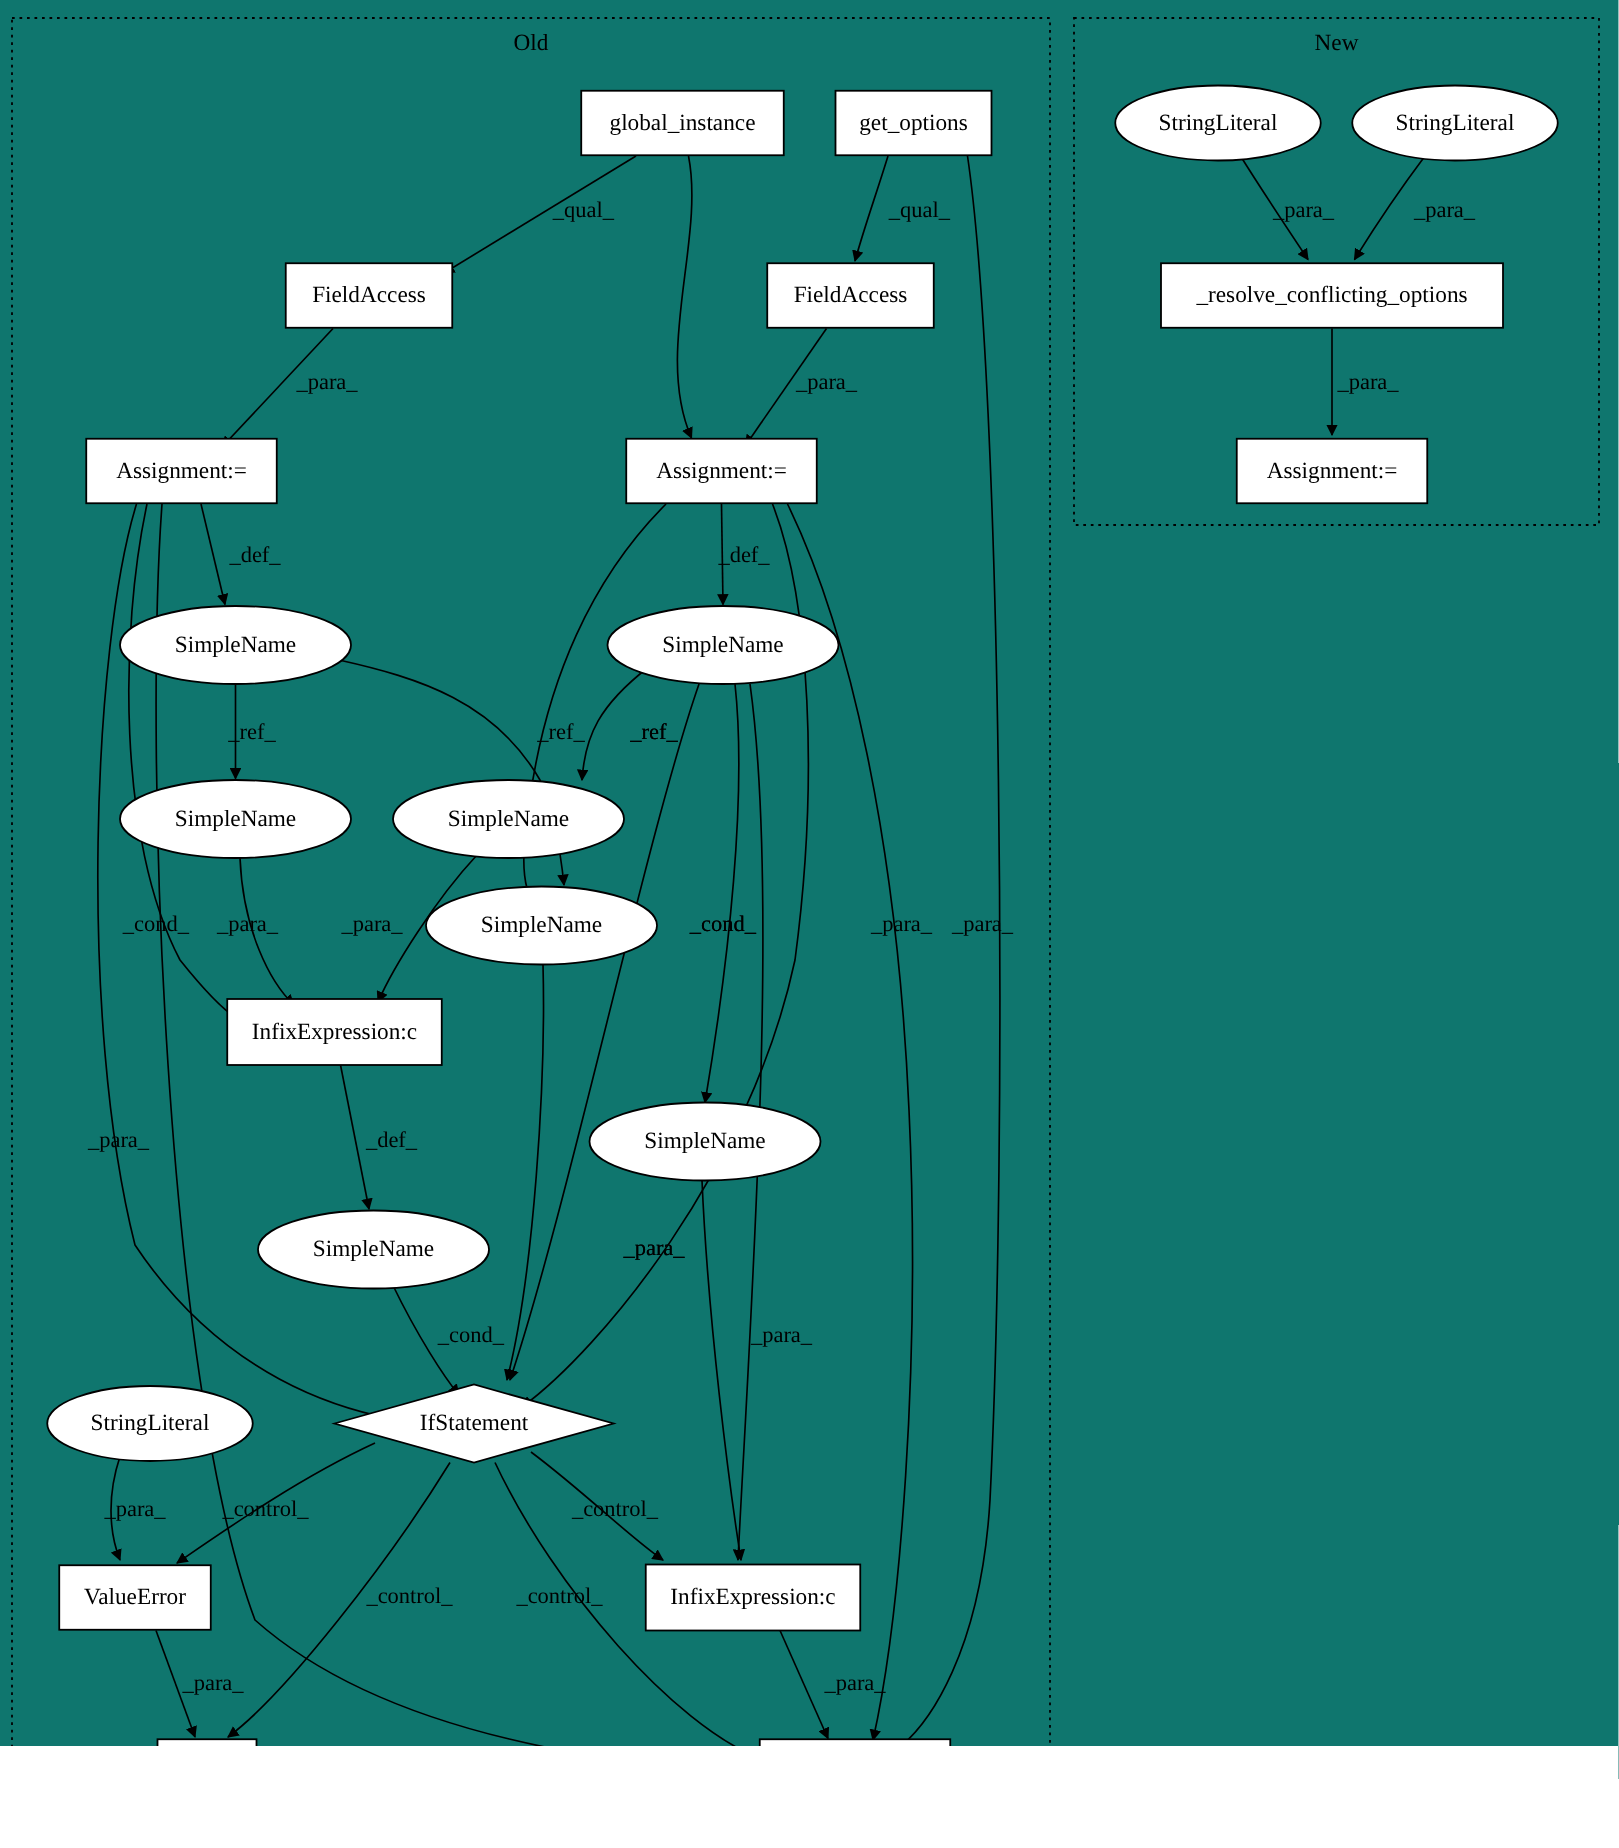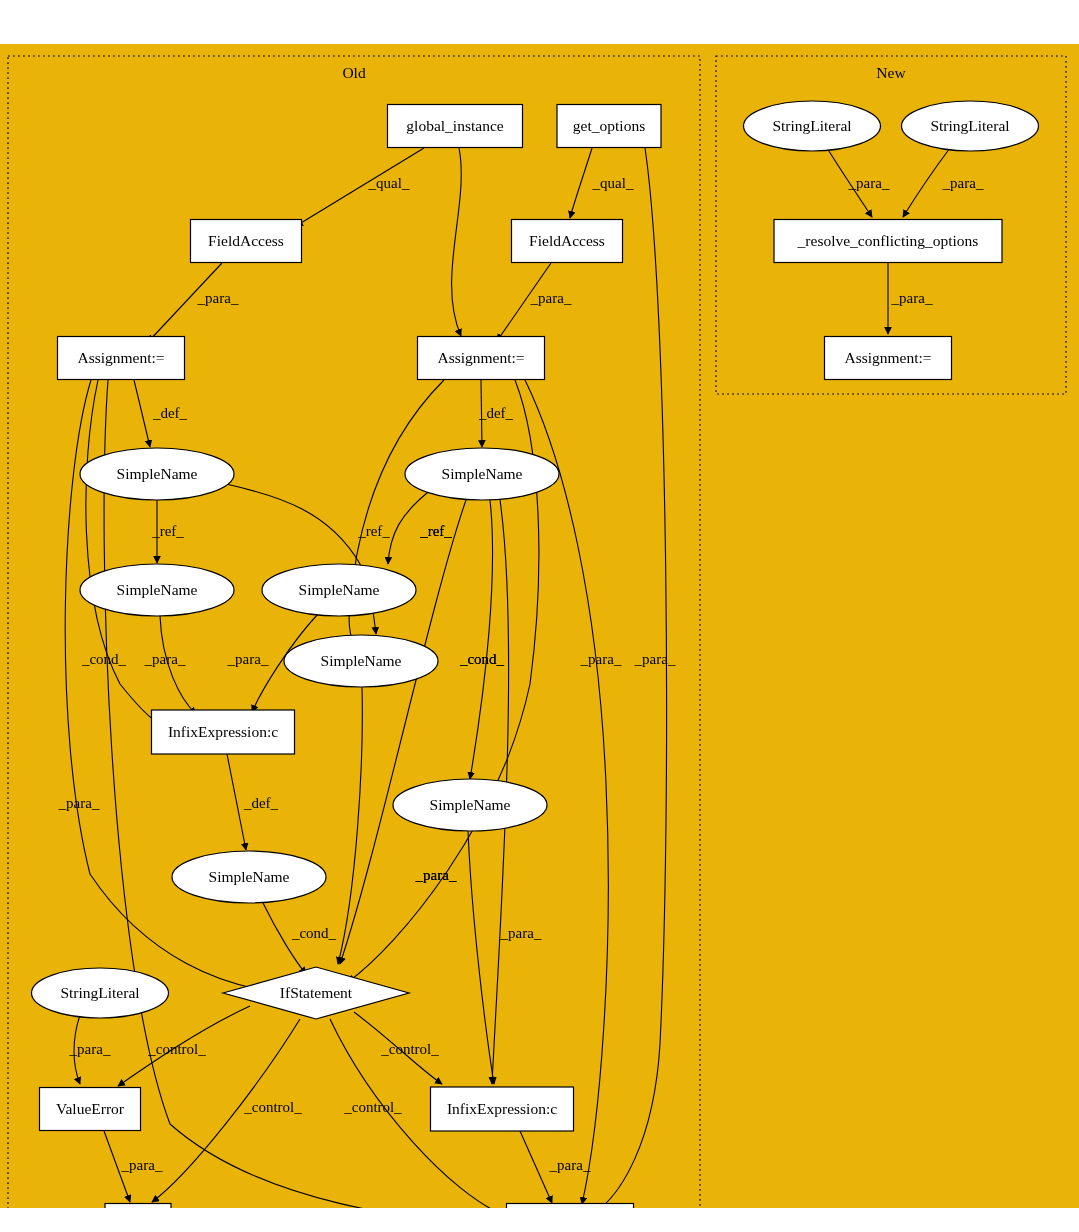--- a/index.html
+++ b/index.html
@@ -1,17 +1,17 @@
 <!DOCTYPE html>
 <html><head>
 <meta charset="utf-8">
 <style>
   html,body{margin:0;padding:0;background:#ffffff;}
   body{font-family:"Liberation Serif", serif;}
-  #root{position:relative;width:1079px;height:1164px;background:#eab308;overflow:hidden;margin-top:44px;}
+  #root{position:relative;width:1079px;height:1164px;background:#0f766e;overflow:hidden;}
   svg{display:block;}
   .node-shape{fill:#ffffff;stroke:#000000;stroke-width:1.2;}
   .cluster{fill:none;stroke:#000000;stroke-width:1.2;stroke-dasharray:1.8 3.2;}
   .edge{fill:none;stroke:#000000;stroke-width:1.1;}
   .nodetext{font-family:"Liberation Serif", serif;font-size:15.5px;fill:#000;text-anchor:middle;dominant-baseline:middle;}
   .edgelabel{font-family:"Liberation Serif", serif;font-size:15px;fill:#000;text-anchor:middle;dominant-baseline:middle;}
   .clusterlabel{font-family:"Liberation Serif", serif;font-size:15.5px;fill:#000;text-anchor:middle;dominant-baseline:middle;}
 </style>
 </head>
 <body>

